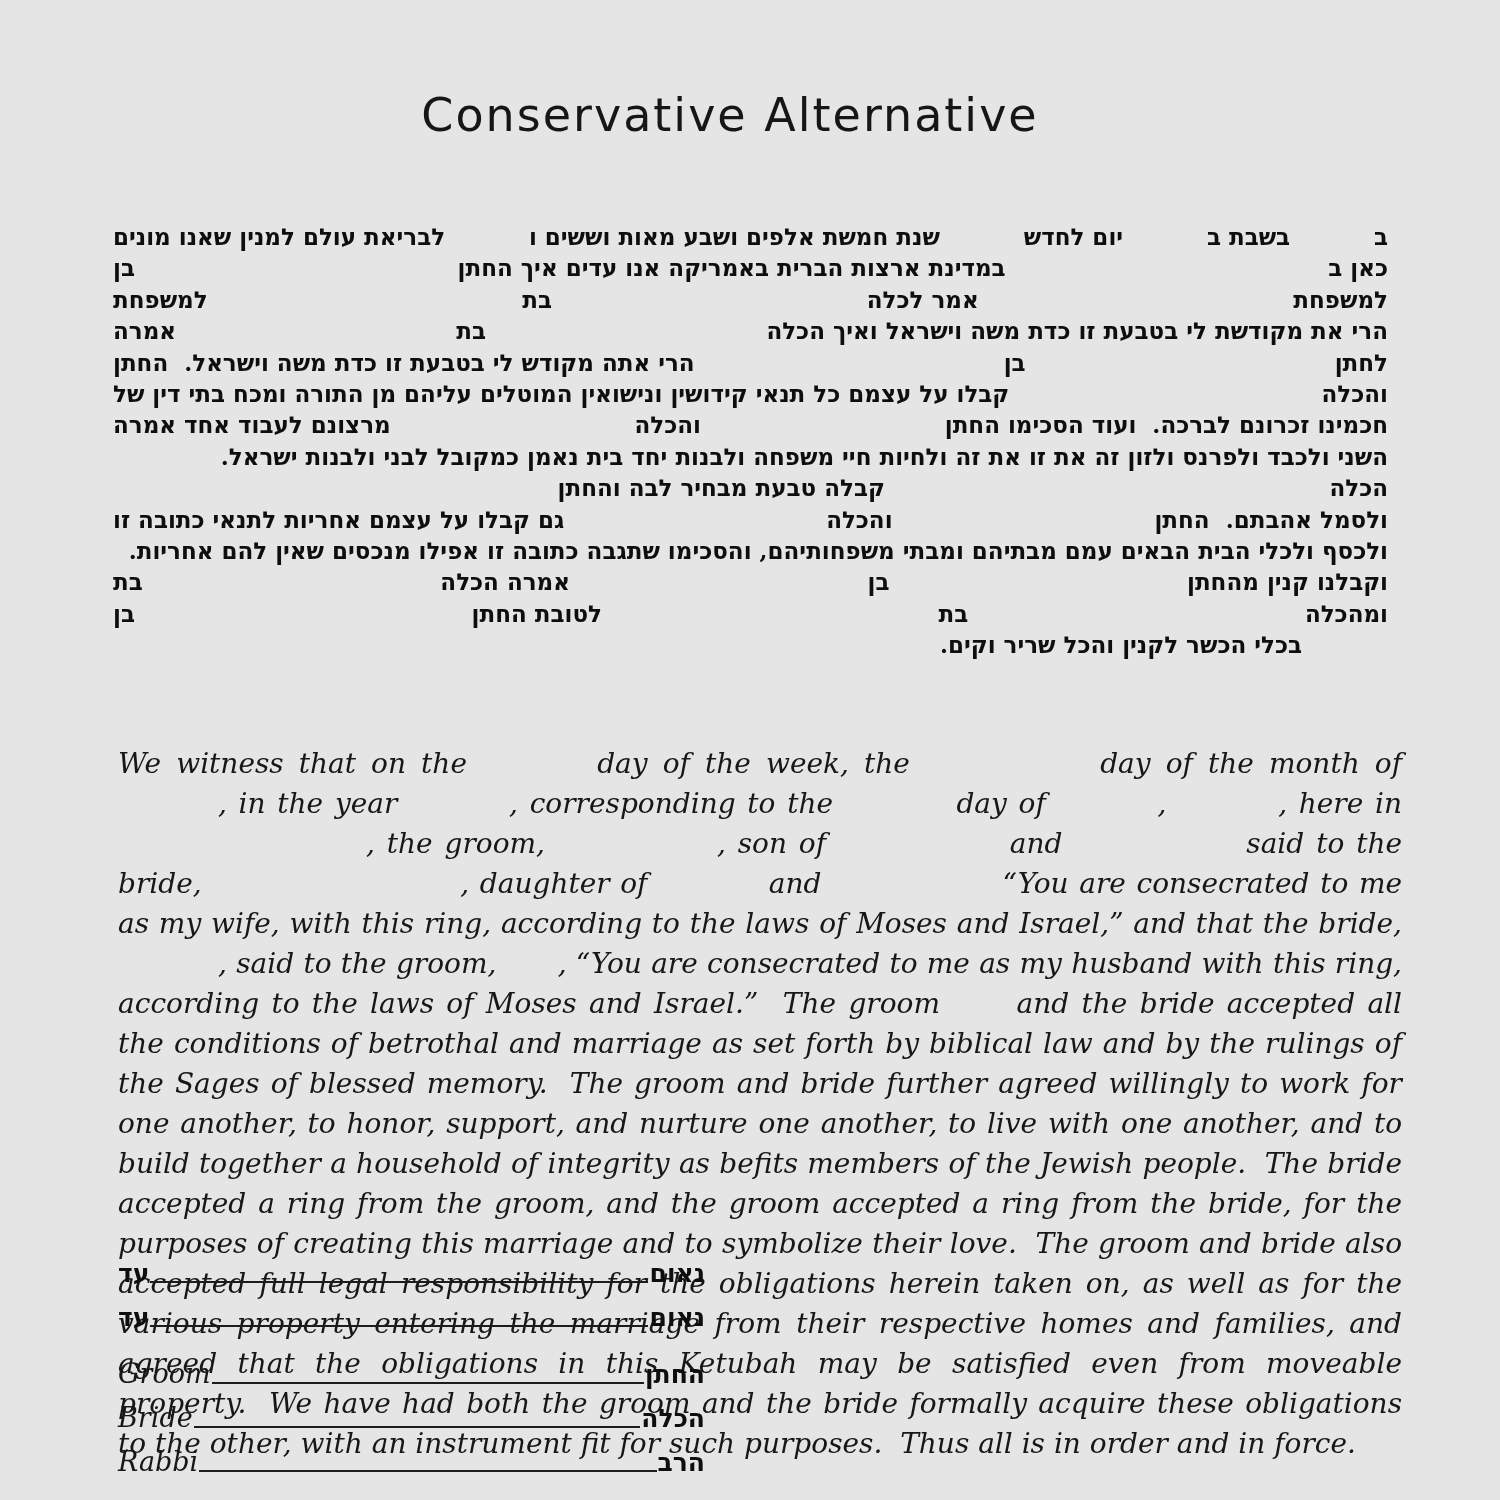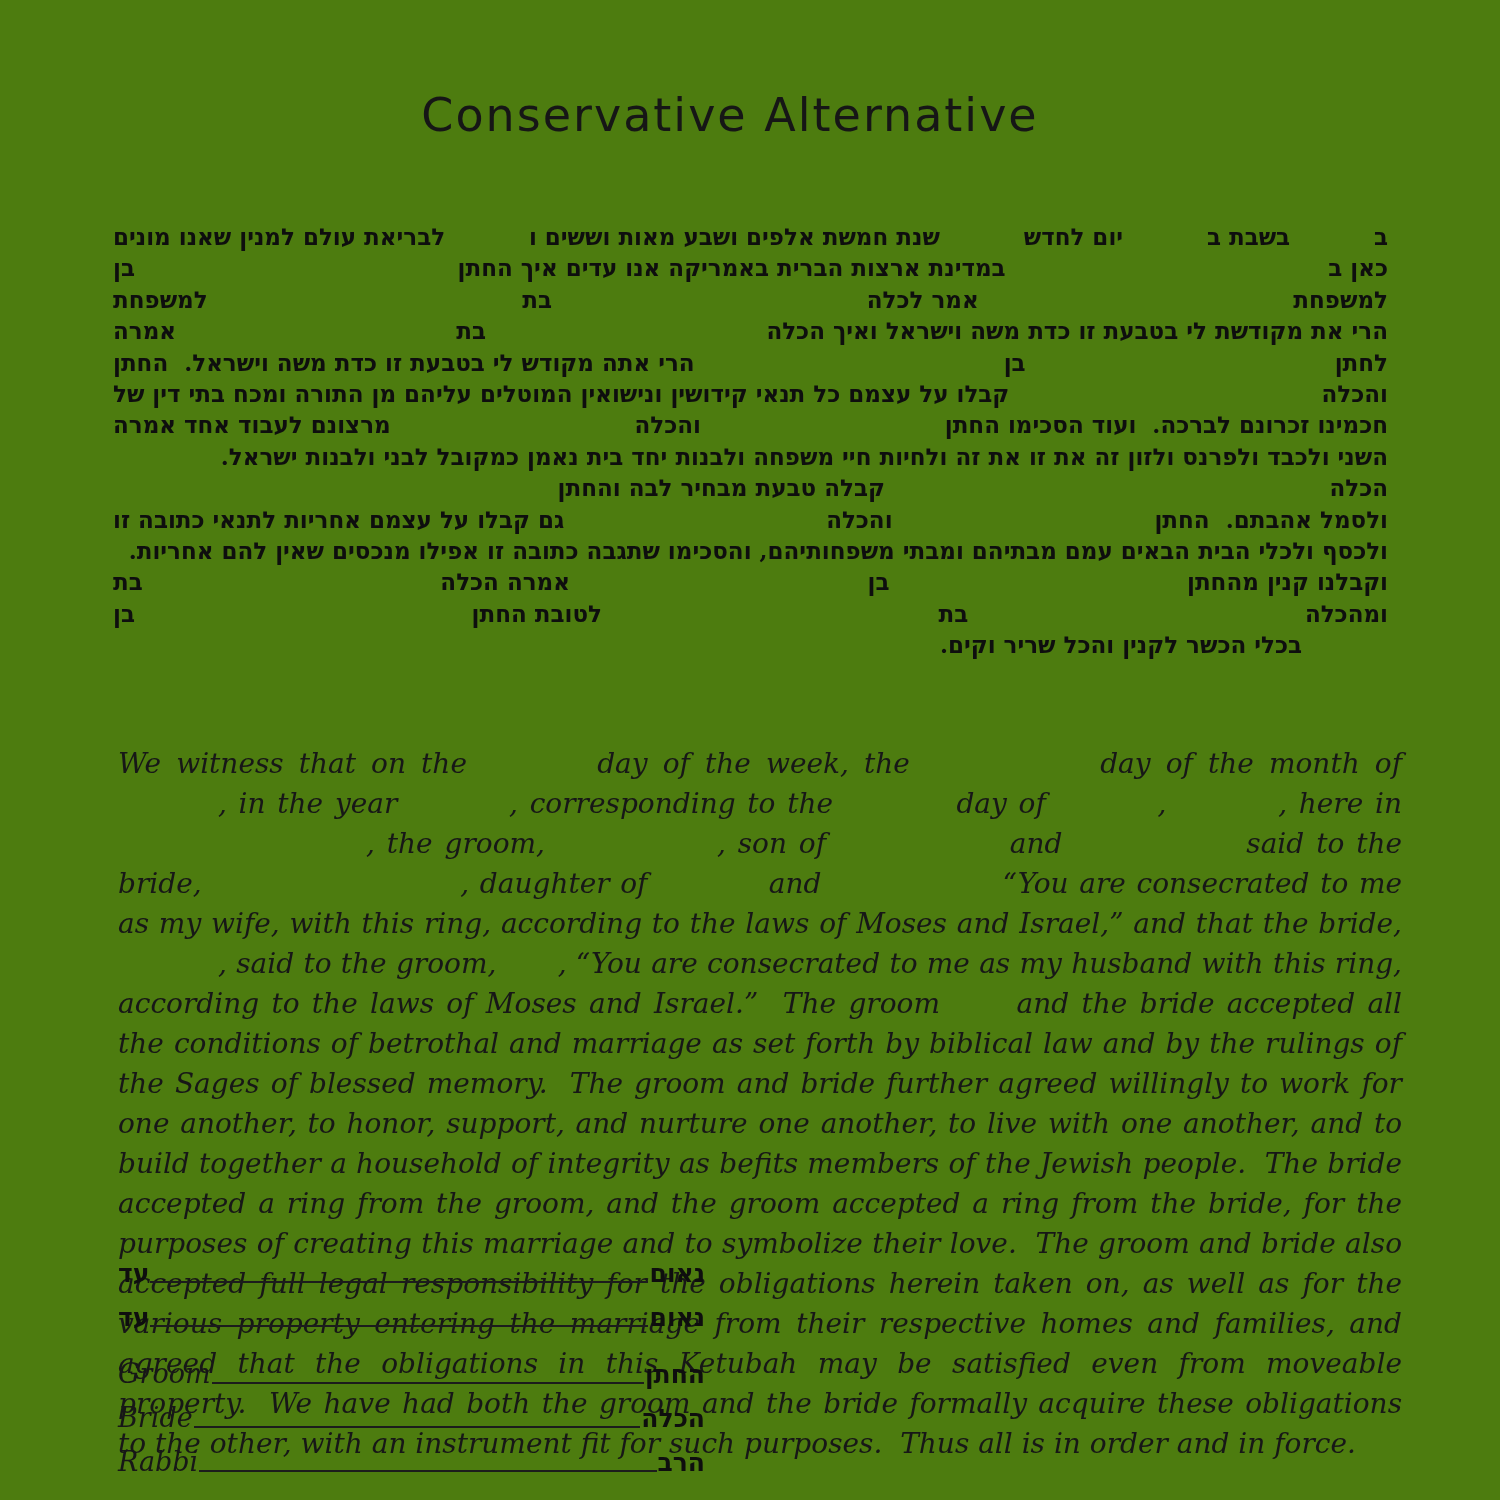--- a/index.html
+++ b/index.html
@@ -1,18 +1,18 @@
 <!DOCTYPE html>
 <html><head>
 <meta charset="utf-8">
 <style>
   html,body { margin:0; padding:0; background:#ffffff; }
   .page {
     position:relative; width:1500px; height:1500px;
-    background:#4d7c0f; overflow:hidden;
+    background:#e5e5e5; overflow:hidden;
     color:#121212;
   }
   
   .doc-title {
     position:absolute; top:88px; left:0; width:1460px;
     margin:0; text-align:center;
     font-family:"DejaVu Sans", sans-serif;
     font-weight:400; font-size:46px; letter-spacing:2px;
     color:#161616;
   }

